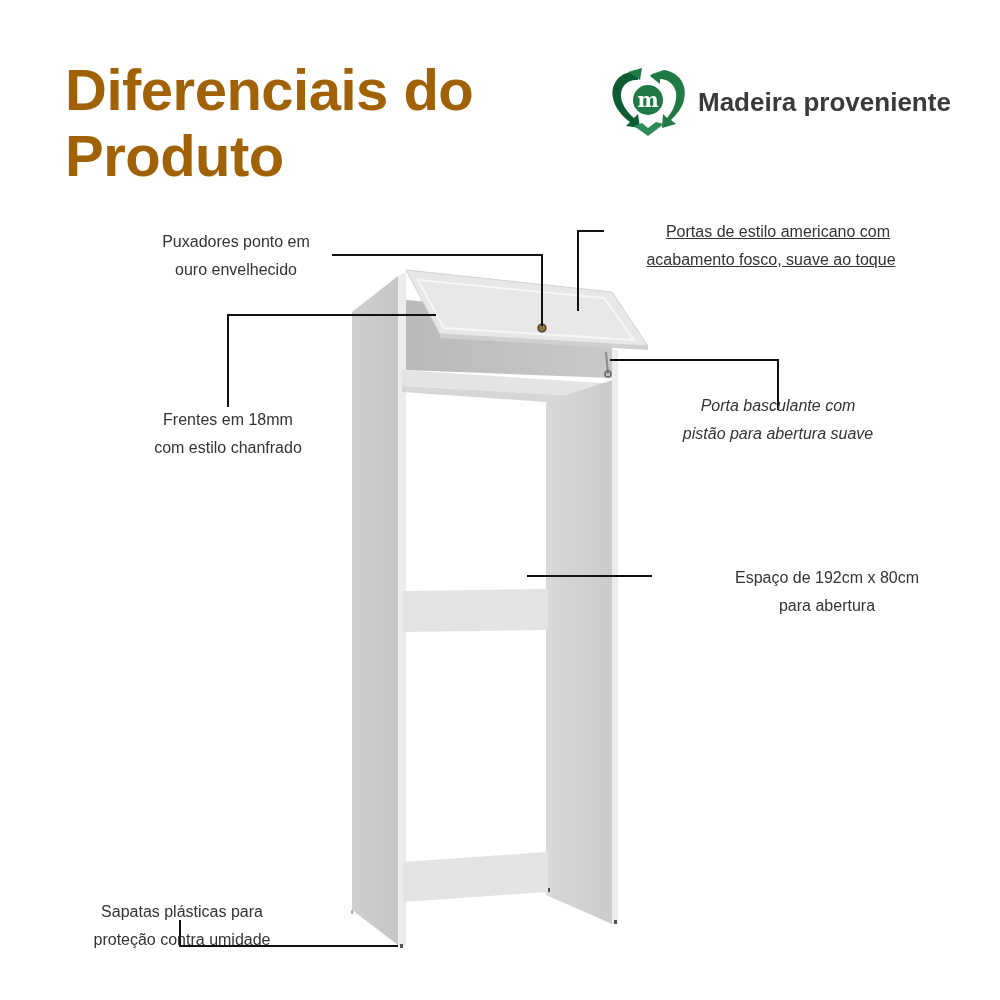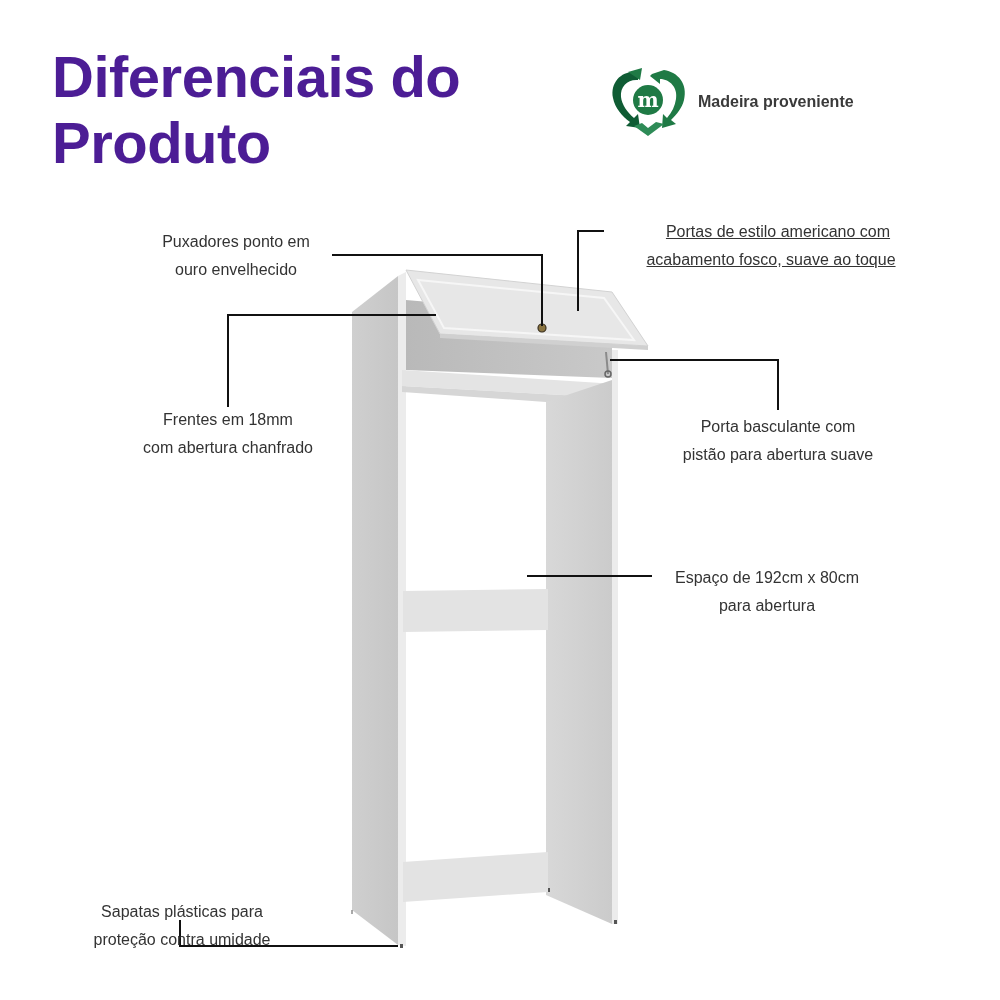--- a/index.html
+++ b/index.html
@@ -1,24 +1,24 @@
 <!DOCTYPE html>
 <html><head>
   <meta charset="utf-8">
   <style>
     html, body { margin: 0; padding: 0; background: #ffffff; }
     body { width: 1000px; height: 1000px; position: relative; overflow: hidden;
            font-family: "Liberation Sans", "DejaVu Sans", sans-serif; color: #333333; }
-    .title { position: absolute; left: 48px; top: 40px; margin: 4px;
-             font-size: 58px; line-height: 66px; font-weight: 700; color: #4c1d95;
+    .title { position: absolute; left: 48px; top: 40px; margin: 17px;
+             font-size: 58px; line-height: 66px; font-weight: 700; color: #a16207;
              letter-spacing: -0.5px; }
     .title span { display: block; }
     .eco { position: absolute; left: 608px; top: 66px; display: flex; align-items: center; }
     .eco svg { width: 82px; height: 72px; }
-    .eco-text { margin-left: 8px; font-size: 16px; line-height: 28px; font-weight: 700; color: #3a3a3a; }
+    .eco-text { margin-left: 8px; font-size: 26px; line-height: 28px; font-weight: 700; color: #3a3a3a; }
     .eco-text span { display: block; }
     .label { position: absolute; font-size: 16px; line-height: 28px; color: #333333; text-align: center; white-space: nowrap; }
     .label span { display: block; }
     svg.scene { position: absolute; left: 0; top: 0; width: 1000px; height: 1000px; }
   </style>
 </head>
 <body>
 
 <svg class="scene" viewBox="0 0 1000 1000" xmlns="http://www.w3.org/2000/svg">
   <defs>
@@ -113,29 +113,29 @@
   <span>ouro envelhecido</span>
 </div>
 
 <div class="label" style="left:590px; top:218px; width:362px;text-decoration:underline;">
   <span style="padding-left:14px;">Portas de estilo americano com</span>
   <span>acabamento fosco, suave ao toque</span>
 </div>
 
 <div class="label" style="left:108px; top:406px; width:240px;">
   <span>Frentes em 18mm</span>
-  <span>com abertura chanfrado</span>
+  <span>com estilo chanfrado</span>
 </div>
 
-<div class="label" style="left:640px; top:413px; width:276px;">
+<div class="label" style="left:640px; top:392px; width:276px;font-style:italic;">
   <span>Porta basculante com</span>
   <span>pistão para abertura suave</span>
 </div>
 
-<div class="label" style="left:632px; top:564px; width:270px;">
+<div class="label" style="left:692px; top:564px; width:270px;">
   <span>Espaço de 192cm x 80cm</span>
   <span>para abertura</span>
 </div>
 
 <div class="label" style="left:50px; top:858px; width:264px;margin-top:40px;">
   <span>Sapatas plásticas para</span>
   <span>proteção contra umidade</span>
 </div>
 
 </body></html>

